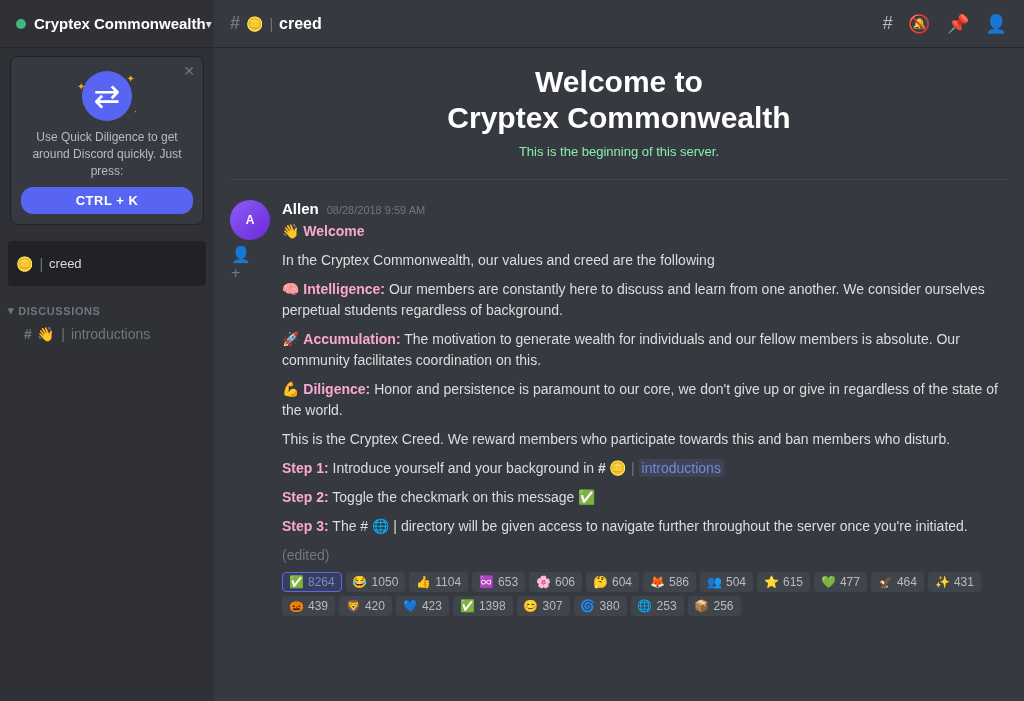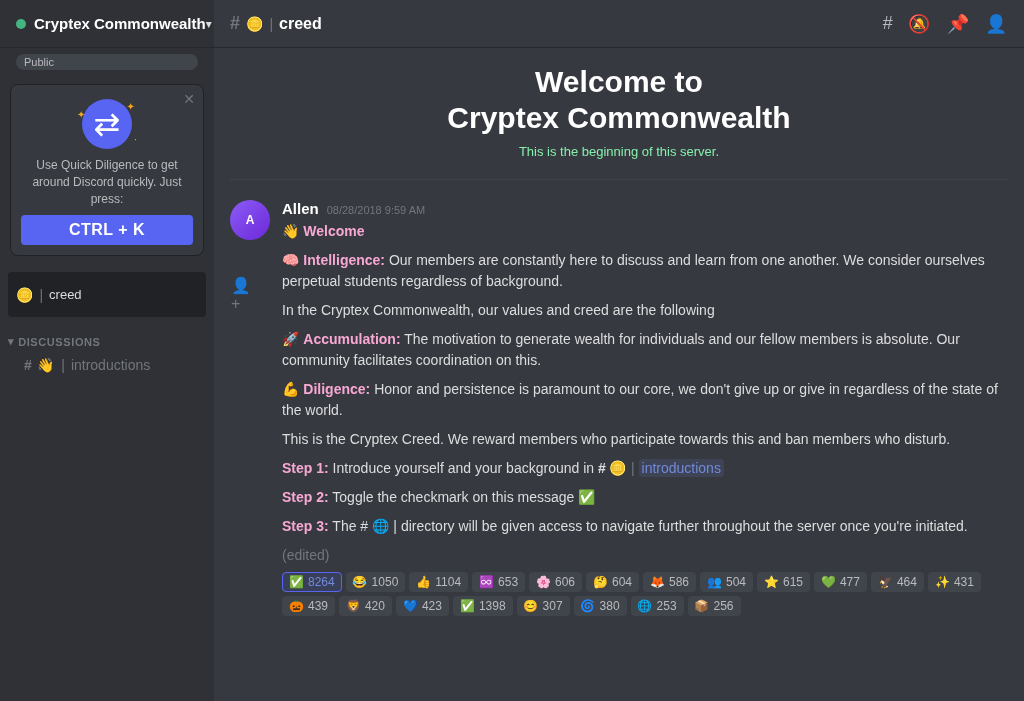--- a/index.html
+++ b/index.html
@@ -126,23 +126,23 @@
       font-size: 12px;
       color: #b9bbbe;
       line-height: 1.4;
       margin-bottom: 8px;
     }
 
     .ctrl-k-btn {
       background: #5865f2;
       color: #fff;
       border: none;
-      border-radius: 4px;
+      border-radius: 12px;
       padding: 6px 20px;
-      font-size: 16px;
+      font-size: 13px;
       font-weight: 600;
       cursor: pointer;
       width: 100%;
       letter-spacing: 0.5px;
     }
 
     
     .channel-search-bar {
       display: flex;
       align-items: center;
@@ -399,21 +399,20 @@
 <div class="sidebar">
 
   <div class="server-header">
     <div class="server-header-left">
       <div class="server-icon-dot"></div>
       <span class="server-name">Cryptex Commonwealth</span>
     </div>
     <span class="chevron-down">▾</span>
   </div>
 
-  <span class="public-badge">Public</span>
 
   <div class="quick-switcher-popup">
     <span class="close-btn">✕</span>
     <div class="switcher-icon-container">
       <div class="switcher-arrows">⇄</div>
       <span class="switcher-sparkle sparkle-1">✦</span>
       <span class="switcher-sparkle sparkle-2">·</span>
       <span class="switcher-sparkle sparkle-3">✦</span>
     </div>
     <p class="switcher-text">Use Quick Diligence to get around Discord quickly. Just press:</p>
@@ -475,27 +474,27 @@
           <span class="message-author">Allen</span>
           <span class="message-timestamp">08/28/2018 9:59 AM</span>
         </div>
 
         <div class="message-text">
           <p>
             <span>👋</span>
             <strong>Welcome</strong>
           </p>
 
+          <p>In the Cryptex Commonwealth, our values and creed are the following</p>
+
           <p>
             <span>🧠</span>
             <strong> Intelligence:</strong>
             <span> Our members are constantly here to discuss and learn from one another. We consider ourselves perpetual students regardless of background.</span>
           </p>
-
-          <p>In the Cryptex Commonwealth, our values and creed are the following</p>
 
           <p>
             <span>🚀</span>
             <strong> Accumulation:</strong>
             <span> The motivation to generate wealth for individuals and our fellow members is absolute. Our community facilitates coordination on this.</span>
           </p>
 
           <p>
             <span>💪</span>
             <strong> Diligence:</strong>

